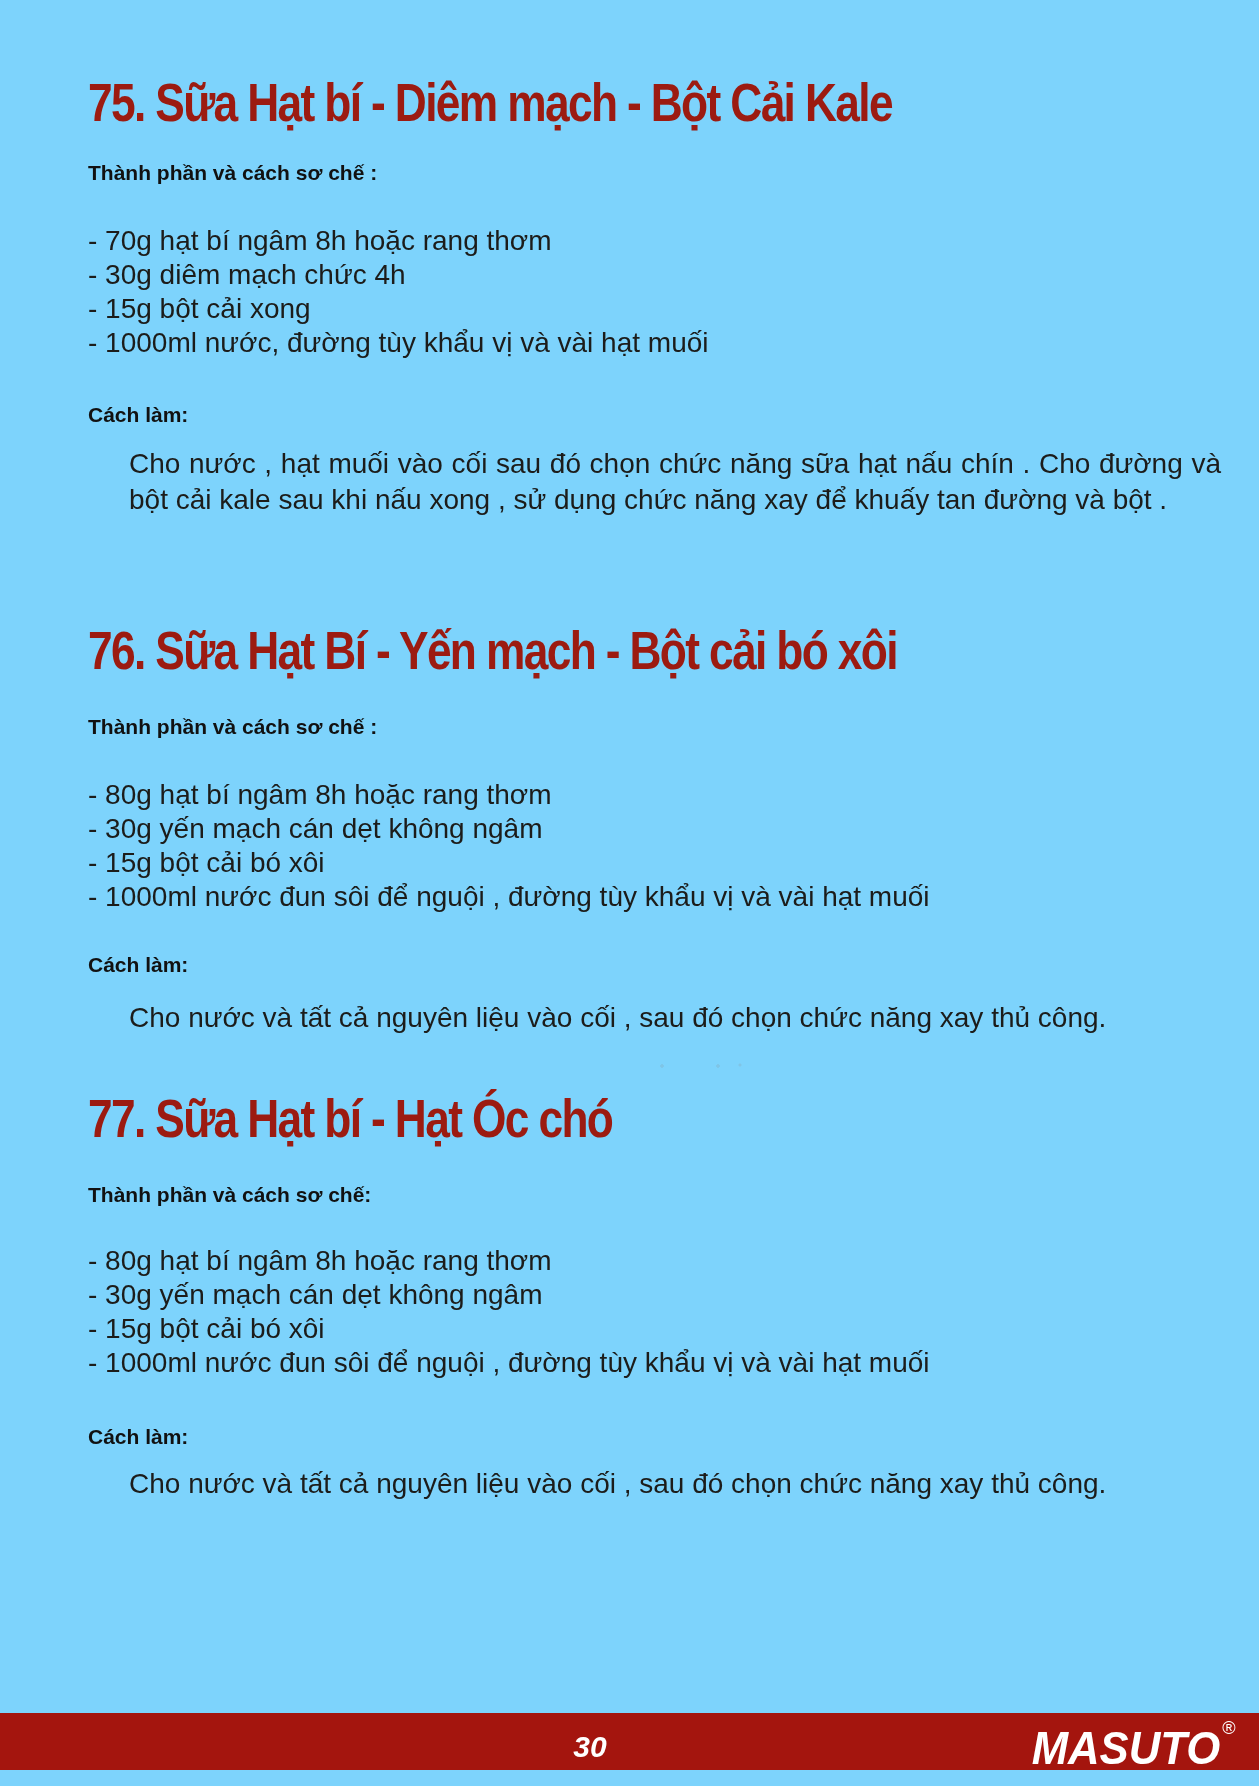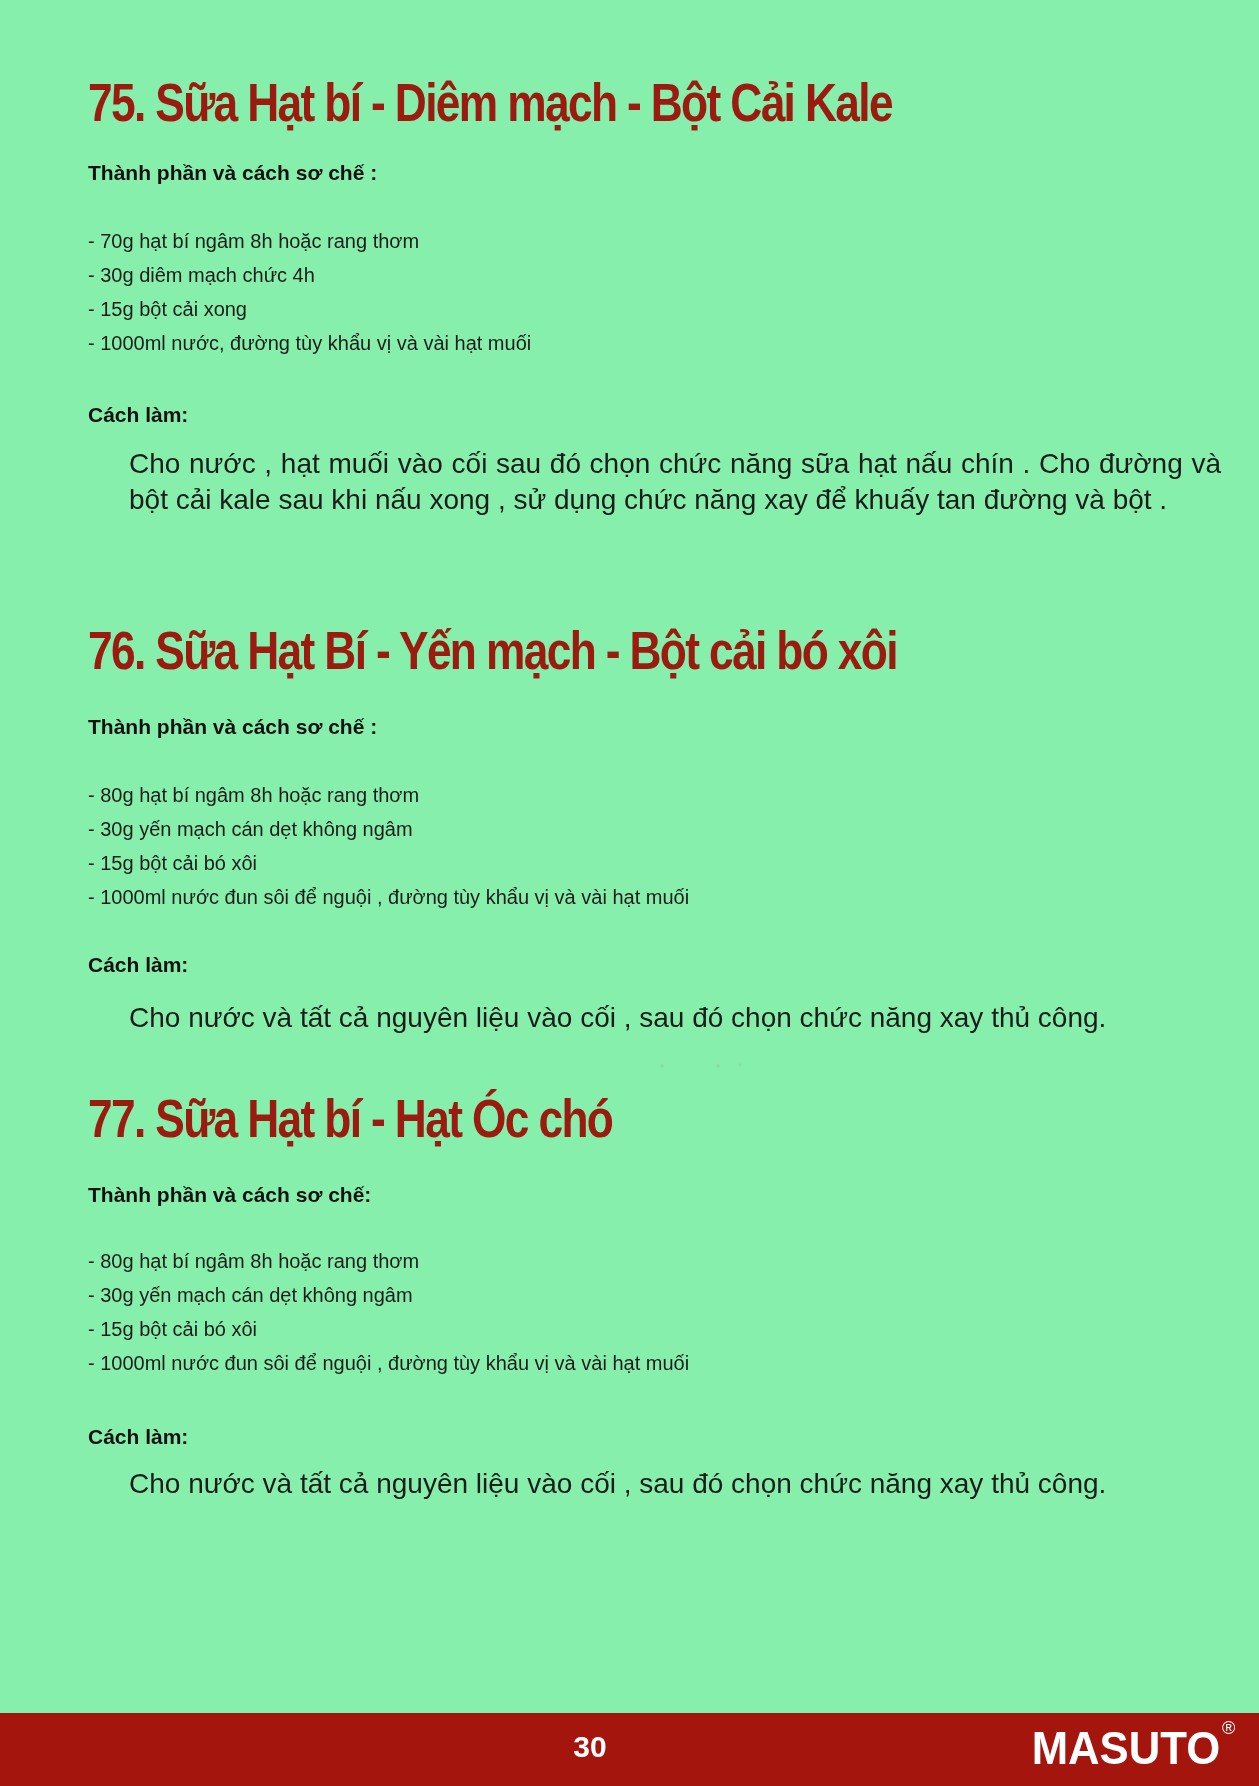--- a/index.html
+++ b/index.html
@@ -2,21 +2,21 @@
 <html><head>
 <meta charset="utf-8">
 <style>
   * { margin: 0; padding: 0; box-sizing: border-box; }
   html, body { background: #e9e9e9; }
   .page {
     position: relative;
     width: 1259px;
     height: 1786px;
     margin: 0 auto;
-    background: #86efac;
+    background: #7dd3fc;
     overflow: hidden;
     font-family: "Liberation Sans", sans-serif;
     color: #1c1c1a;
   }
   .abs { position: absolute; left: 88px; }
 
   
   .title {
     font-size: 54px;
     font-weight: 700;
@@ -41,21 +41,21 @@
     white-space: nowrap;
   }
   .s0 { top: 156px; }
   .s1 { top: 710px; }
   .s2 { top: 1178px; text-align: center; }
   .c0 { top: 398px; }
   .c1 { top: 948px; }
   .c2 { top: 1420px; }
 
   
-  .ing { font-size: 20px; line-height: 34px; white-space: nowrap; }
+  .ing { font-size: 28px; line-height: 34px; white-space: nowrap; }
   .i0 { top: 224px; }
   .i1 { top: 778px; }
   .i2 { top: 1244px; }
 
   
   .para {
     font-size: 28px;
     line-height: 36px;
     width: 1092px;
     text-align: justify;
@@ -78,22 +78,23 @@
       radial-gradient(circle at 60px 4px, #888 1.5px, transparent 2px),
       radial-gradient(circle at 82px 3px, #888 1px, transparent 2px);
   }
 
   
   .footer {
     position: absolute;
     left: 0;
     top: 1713px;
     width: 1259px;
-    height: 73px;
+    height: 57px;
     background: #a4150e;
+    font-style: italic;
   }
   .pageno {
     position: absolute;
     left: 555px;
     top: 17px;
     width: 70px;
     text-align: center;
     font-size: 30px;
     font-weight: 700;
     color: #ffffff;

